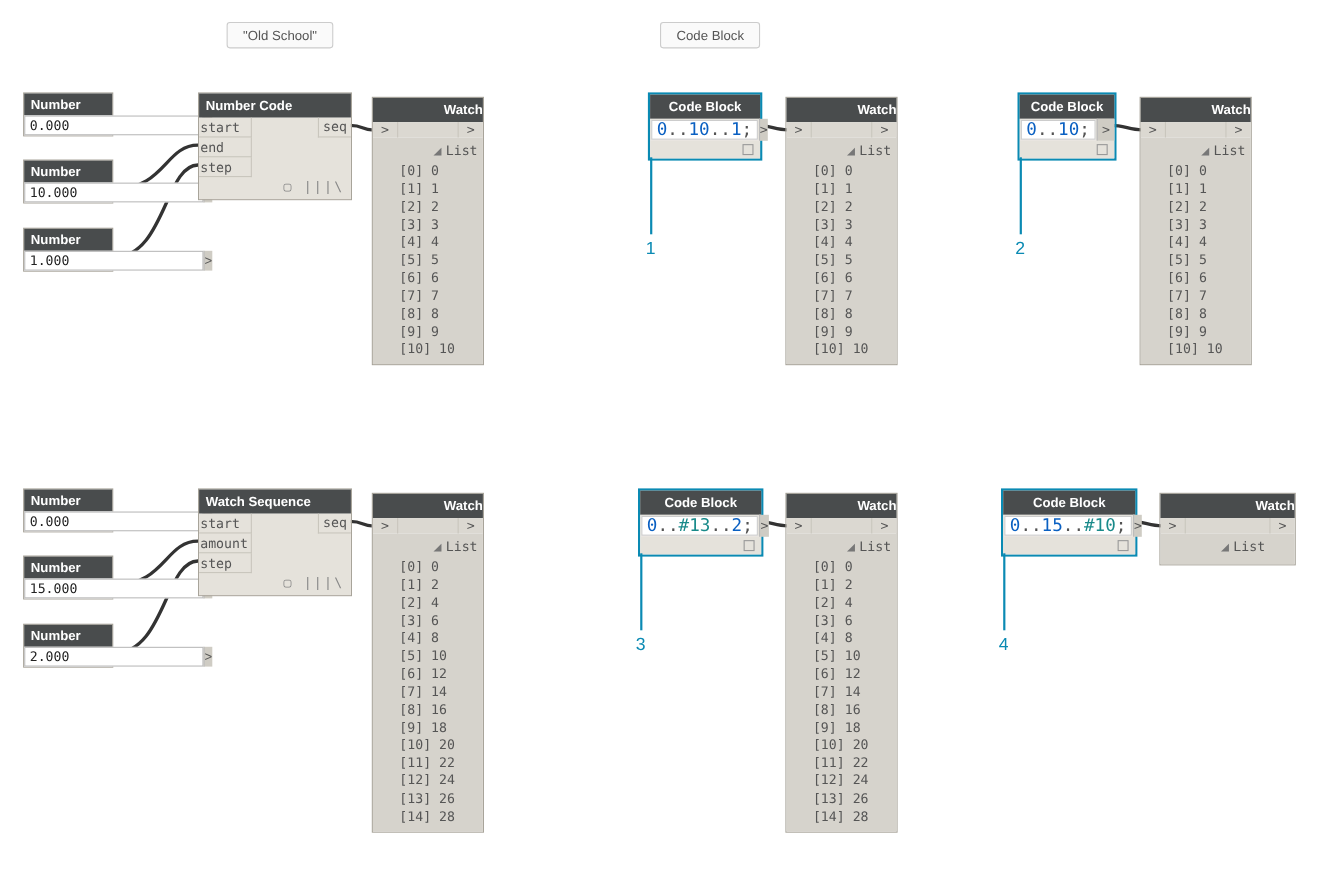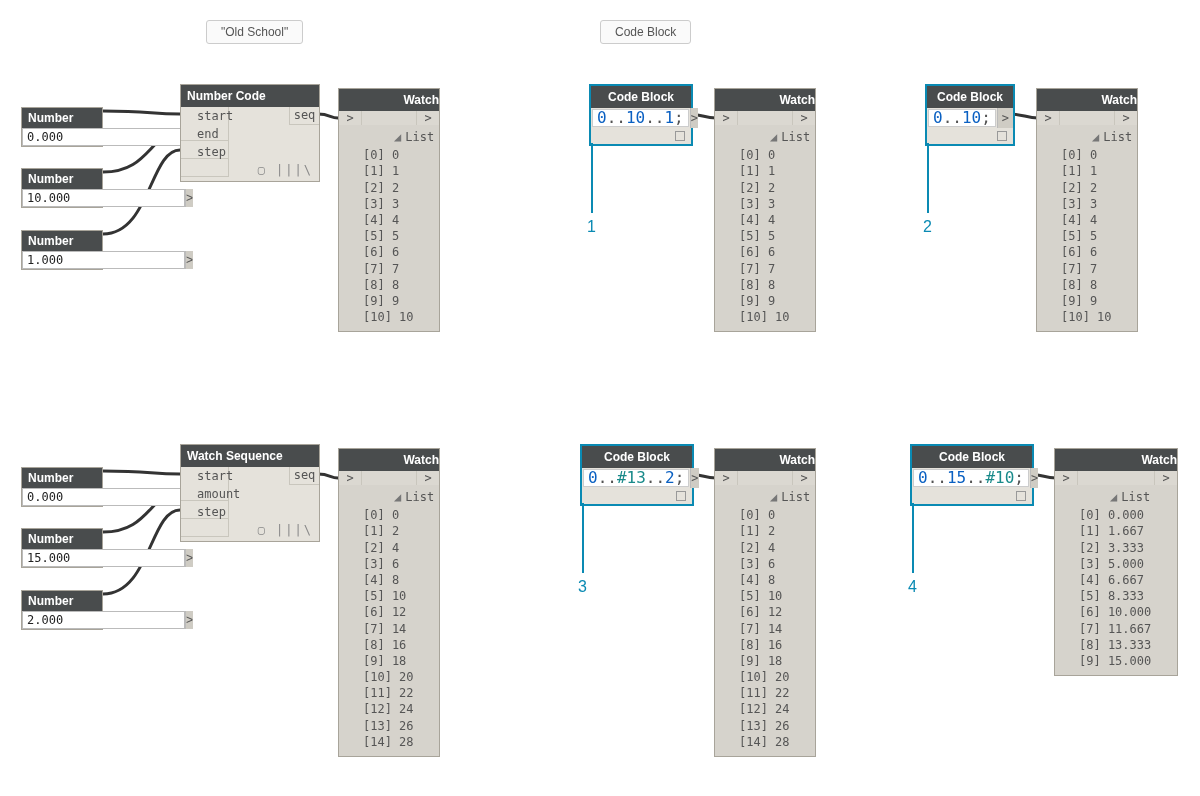--- a/index.html
+++ b/index.html
@@ -23,31 +23,31 @@
   
   .el{position:absolute;}
 
   
   .pill{
     border:1px solid #cccccc;border-radius:3px;background:#fafafa;
     padding:4px 14px;font-size:12px;color:#555;
   }
 
   
-  .num-node{width:80px;border:1px solid var(--node-border);margin-top:23px;}
+  .num-node{width:80px;border:1px solid var(--node-border);}
   .nn-head{background:var(--header);color:var(--header-text);padding:3px 6px;font-size:12px;font-weight:600;}
   .nn-body{display:flex;background:var(--node-body);}
   .nn-inp{flex:1;padding:1px 4px;border:1px solid #bbb;background:#fff;font-family:Consolas,monospace;font-size:12px;color:#222;height:14px;}
   .nn-port{width:18px;text-align:center;background:var(--port-bg);border-left:1px solid #bbb;font-size:12px;line-height:18px;}
 
   
   .big-node{width:138px;border:1px solid var(--node-border);}
   .bn-head{background:var(--header);color:var(--header-text);padding:4px 6px;font-size:12px;font-weight:600;}
   .bn-body{background:var(--node-body);height:74px;position:relative;font-family:Consolas,monospace;font-size:12px;color:#555;}
-  .bn-in{position:absolute;left:0;width:48px;height:34px;padding:2px 16px;border-bottom:1px solid #c9c6bd;border-right:1px solid #c9c6bd;box-sizing:border-box;}
+  .bn-in{position:absolute;left:0;width:48px;height:18px;padding:2px 1px;border-bottom:1px solid #c9c6bd;border-right:1px solid #c9c6bd;box-sizing:border-box;}
   .bn-out{position:absolute;right:0;top:0;width:30px;height:18px;text-align:center;border-bottom:1px solid #c9c6bd;border-left:1px solid #c9c6bd;box-sizing:border-box;line-height:16px;}
   .bn-glyphs{position:absolute;right:6px;bottom:4px;color:#888;font-size:12px;letter-spacing:2px;}
 
   
   .watch{width:100px;border:1px solid var(--node-border);}
   .w-head{background:var(--header);color:var(--header-text);padding:4px 0;text-align:right;font-size:12px;font-weight:600;}
   .w-ports{display:flex;background:var(--watch-body);}
   .w-port{width:22px;text-align:center;font-family:Consolas,monospace;font-size:12px;color:#555;border-right:1px solid #c9c6bd;}
   .w-fill{flex:1;}
   .w-port:last-child{border-right:none;border-left:1px solid #c9c6bd;}
@@ -363,26 +363,14 @@
 <div class="el callout-num" style="left:908px;top:578px">4</div>
 <div class="el watch" style="left:1054px;top:448px;width:122px">
   <div class="w-head">Watch</div>
   <div class="w-ports">
       <div class="w-port">&gt;</div>
       <div class="w-fill"></div>
       <div class="w-port">&gt;</div>
     </div>
   <div class="w-panel">
       <div class="w-list-h"><span class="w-tri">◢</span><span>List</span></div>
-      <div>
-        <div class="w-row">[0] 0.000</div>
-        <div class="w-row">[1] 1.667</div>
-        <div class="w-row">[2] 3.333</div>
-        <div class="w-row">[3] 5.000</div>
-        <div class="w-row">[4] 6.667</div>
-        <div class="w-row">[5] 8.333</div>
-        <div class="w-row">[6] 10.000</div>
-        <div class="w-row">[7] 11.667</div>
-        <div class="w-row">[8] 13.333</div>
-        <div class="w-row">[9] 15.000</div>
-      </div>
     </div>
 </div>
 
 </body></html>

